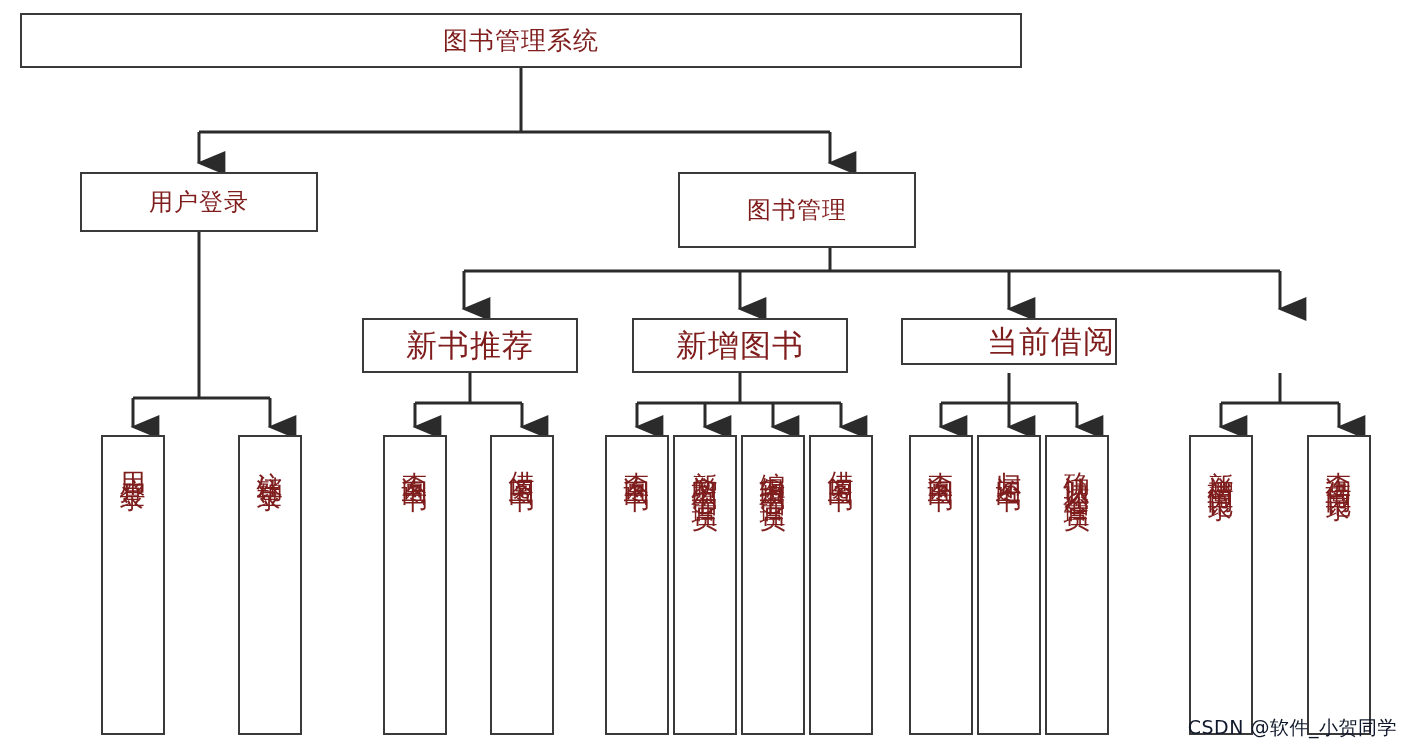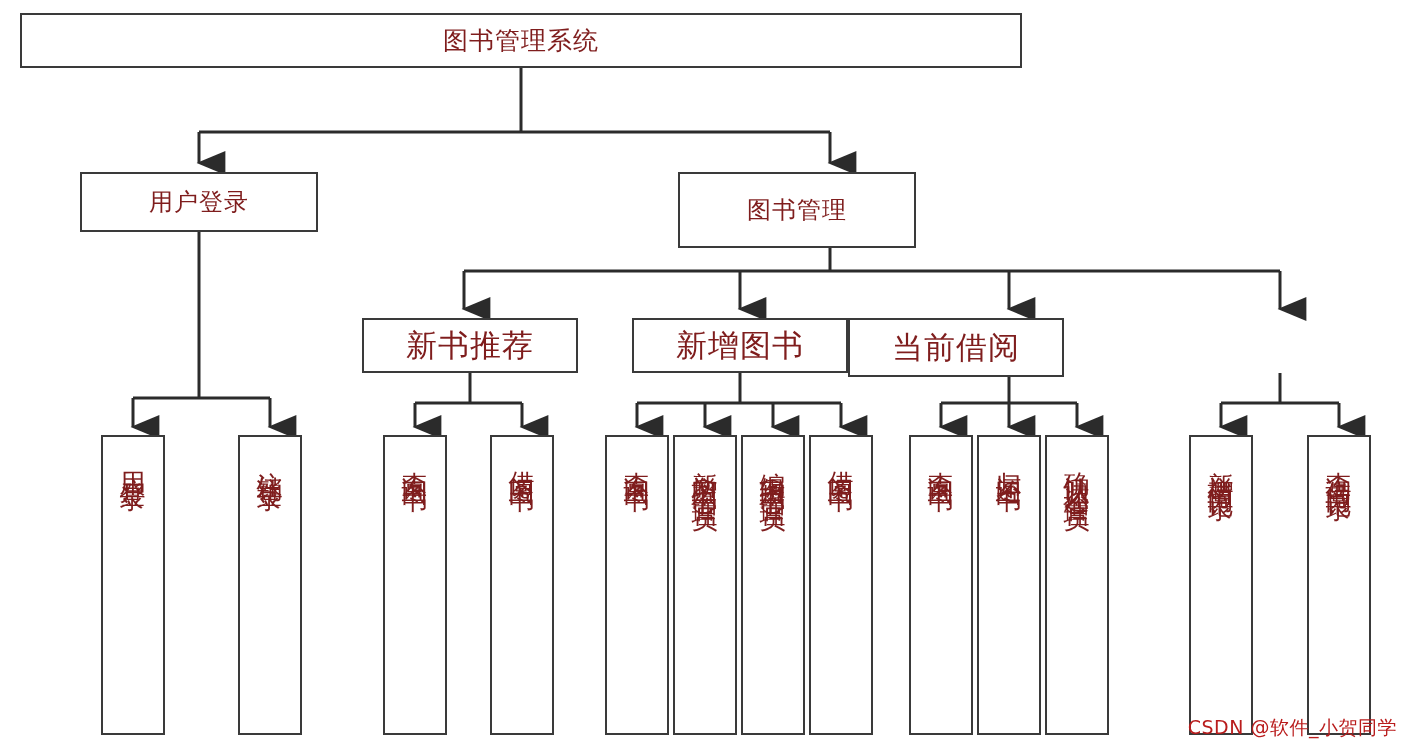--- a/index.html
+++ b/index.html
@@ -55,21 +55,21 @@
     font-size: 26px;
     letter-spacing: 5px;
     line-height: 1;
     white-space: nowrap;
   }
   .watermark {
     position: absolute;
     right: 8px;
     bottom: 6px;
     font-size: 19px;
-    color: #b91c1c;
+    color: #0f172a;
     letter-spacing: 0.5px;
     z-index: 6;
     white-space: nowrap;
   }
 </style>
 </head>
 <body>
 
 <div id="canvas">
 
@@ -138,21 +138,21 @@
   <div class="node l2" style="left:678px; top:172px; width:238px; height:76px;">
     <span class="label">图书管理</span>
   </div>
 
   <div class="node l3" style="left:362px; top:318px; width:216px; height:55px;">
     <span class="label">新书推荐</span>
   </div>
   <div class="node l3" style="left:632px; top:318px; width:216px; height:55px;">
     <span class="label">新增图书</span>
   </div>
-  <div class="node l3" style="left:848px; top:318px; width:216px; height:59px;">
+  <div class="node l3" style="left:901px; top:318px; width:216px; height:47px;justify-content:flex-end;">
     <span class="label">当前借阅</span>
   </div>
 
   <div class="node leaf" style="left:101px; top:435px; width:64px; height:300px;">
     <span class="label">用户登录</span>
   </div>
   <div class="node leaf" style="left:238px; top:435px; width:64px; height:300px;">
     <span class="label">注销登录</span>
   </div>
 

